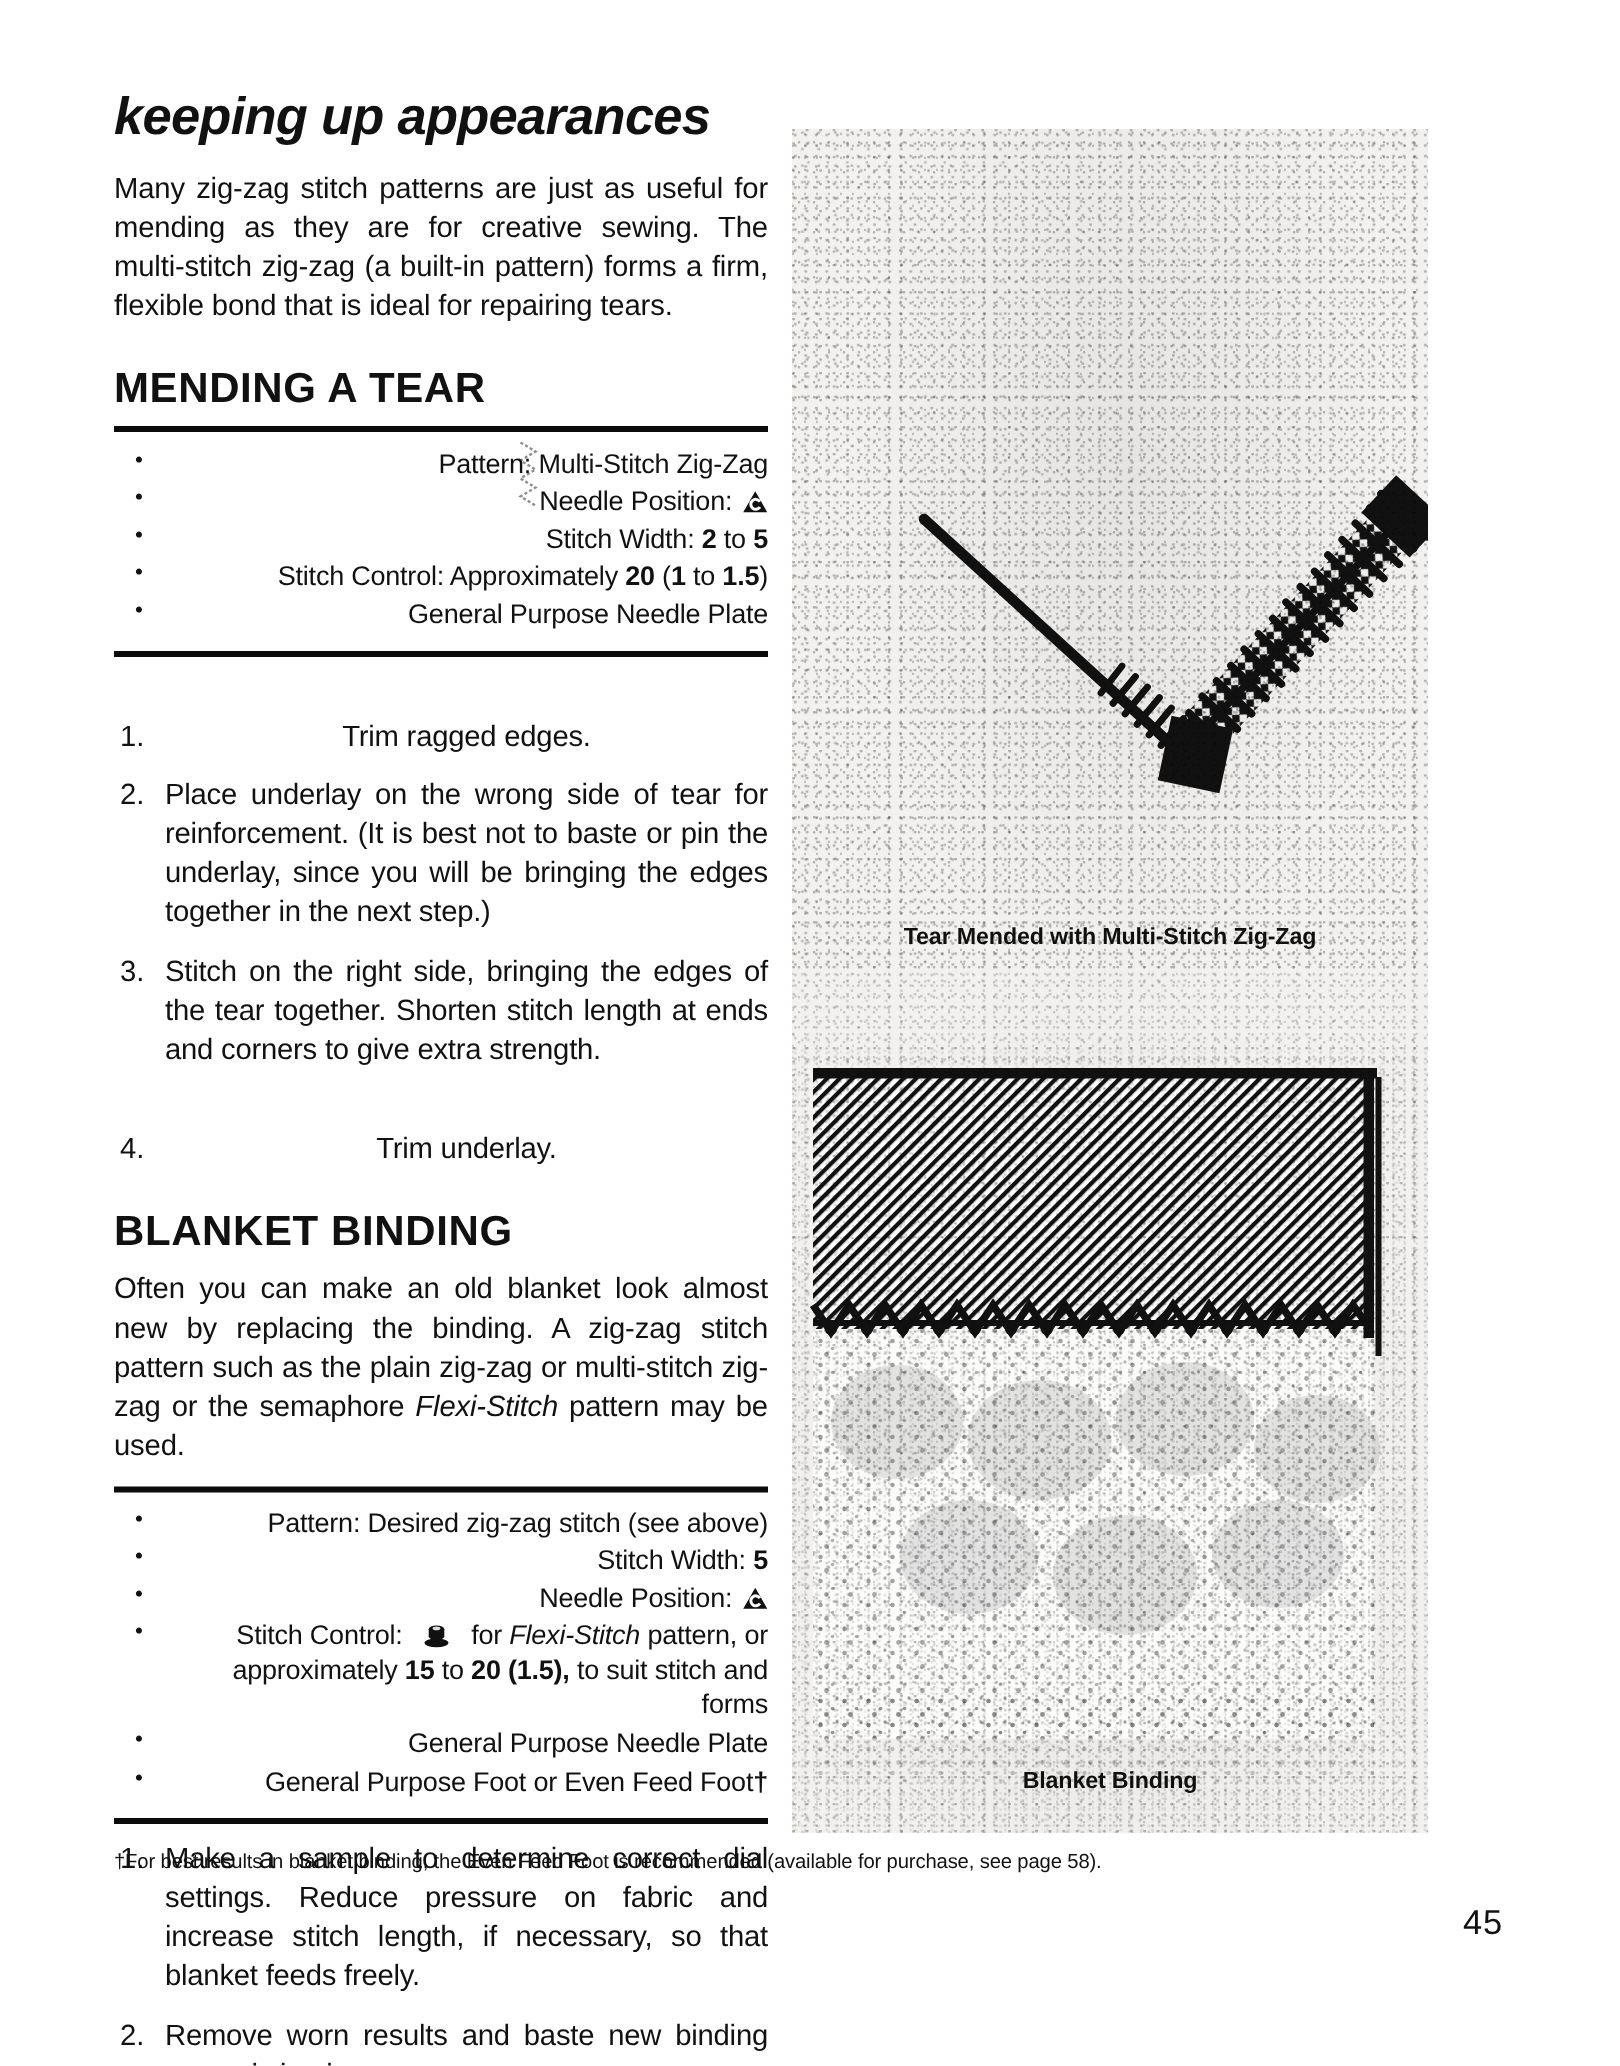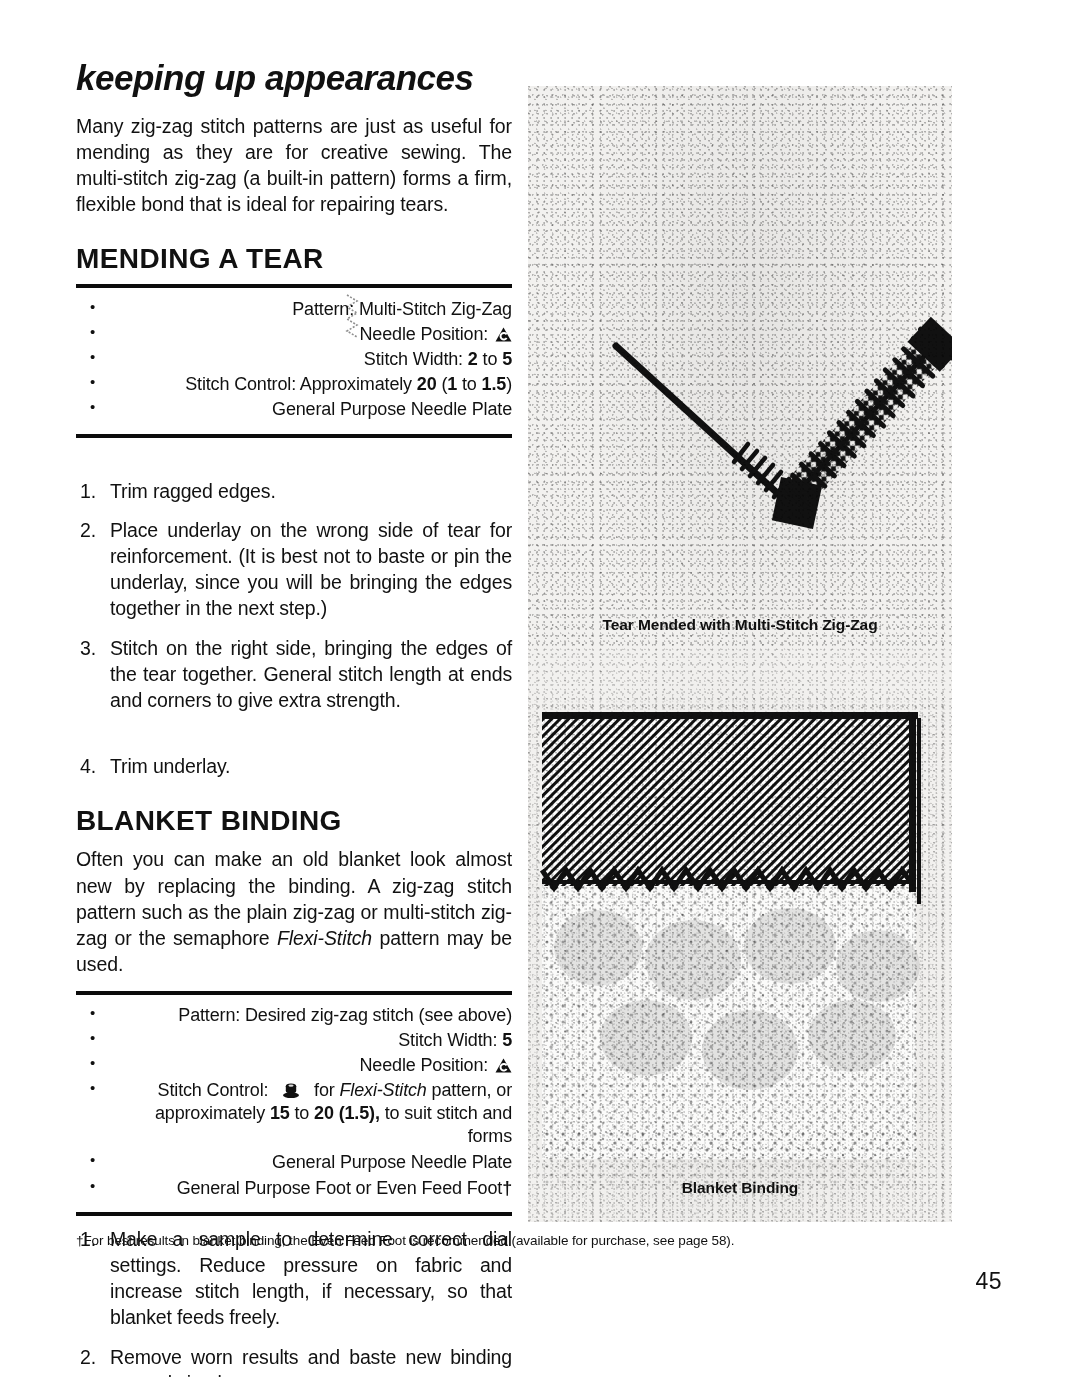--- a/index.html
+++ b/index.html
@@ -111,21 +111,21 @@
   }
   ol.steps li::before {
     content: counter(stepc) ".";
     position: absolute;
     left: 4px;
     top: 0;
     font-size: 19.5px;
     letter-spacing: 0;
   }
   ol.steps li:last-child { margin-bottom: 0; }
-  ol.steps li.nojust { text-align: left; margin-top: 40px; }
+  ol.steps li.nojust { text-align: center; margin-top: 40px; }
 
   .para {
     font-size: 19.5px;
     line-height: 1.335;
     text-align: justify;
     margin: 0;
     letter-spacing: -0.1px;
   }
 
   .gap-sm { height: 14px; }
@@ -276,21 +276,21 @@
       </li>
 
       <li>General Purpose Needle Plate</li>
     </ul>
 
     <div class="rule post"></div>
 
     <ol class="steps">
       <li class="nojust">Trim ragged edges.</li>
       <li>Place underlay on the wrong side of tear for reinforcement. (It is best not to baste or pin the underlay, since you will be bringing the edges together in the next step.)</li>
-      <li>Stitch on the right side, bringing the edges of the tear together. General stitch length at ends and corners to give extra strength.</li>
+      <li>Stitch on the right side, bringing the edges of the tear together. Shorten stitch length at ends and corners to give extra strength.</li>
       <li class="nojust">Trim underlay.</li>
     </ol>
 
     <div class="gap-lg"></div>
 
     <h2 class="sec-head">BLANKET BINDING</h2>
 
     <p class="para"><span>Often you can make an old blanket look almost new by replacing the binding. A zig-zag stitch pattern such as the plain zig-zag or multi-stitch zig-zag or the semaphore </span><i>Flexi-Stitch</i><span> pattern may be used.</span></p>
 
     <div class="gap-sm"></div>

